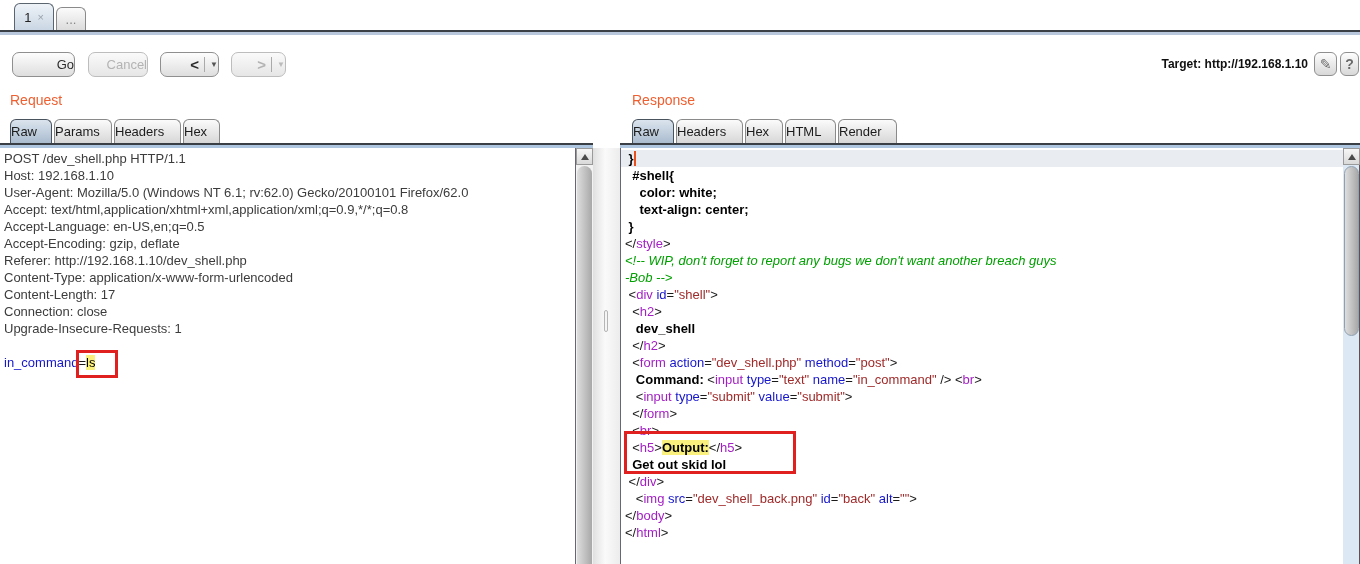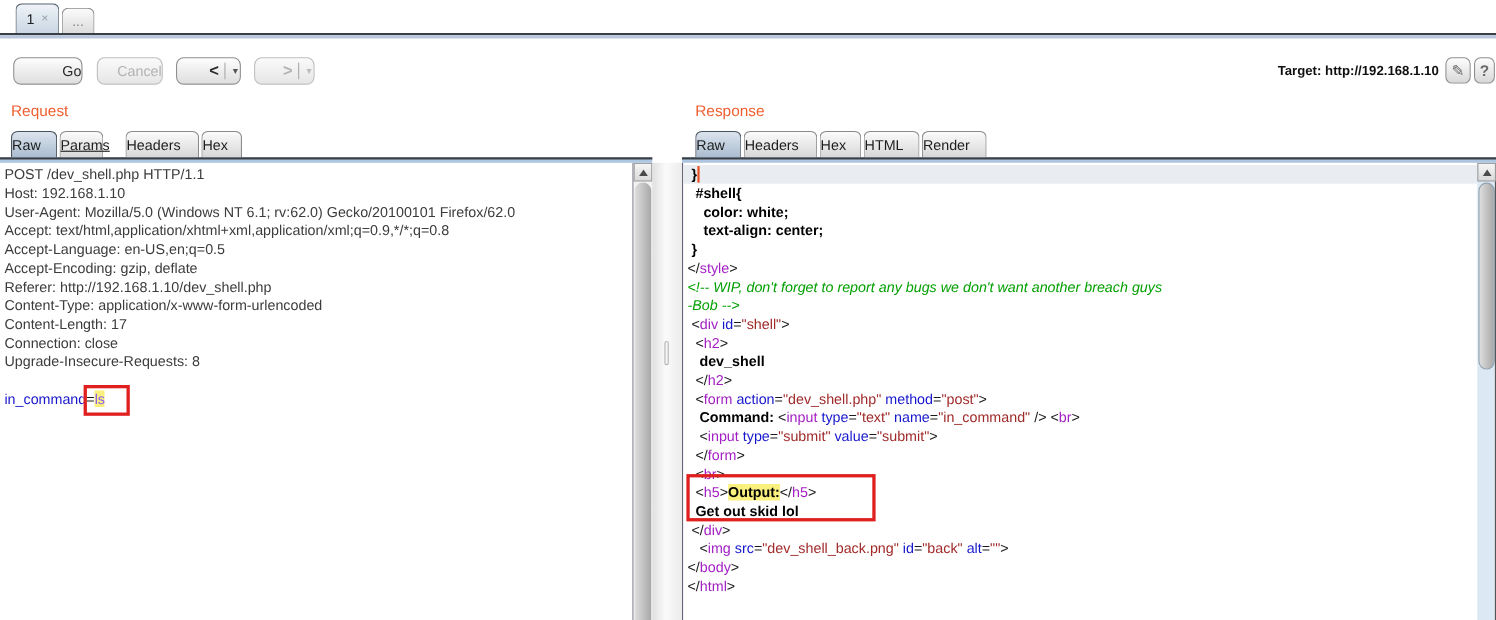--- a/index.html
+++ b/index.html
@@ -60,21 +60,21 @@
   .code-line { height:17px; white-space:pre; }
   .code-line.active-line { background:#e9edf2; margin-left:-4px; padding-left:4px; }
   .seg-d { color:#3c3c3c; }
   .seg-p { color:#000; font-weight:bold; }
   .seg-b { color:#1a1a1a; }
   .seg-t { color:#a31fc4; }
   .seg-a { color:#1616cc; }
   .seg-v { color:#a02a2a; }
   .seg-c { color:#00a000; font-style:italic; }
   .seg-hY { color:#000; font-weight:bold; background:#f9f07e; }
-  .seg-vy { color:#8b5cf6; background:#f9f07e; }
+  .seg-vy { color:#000000; background:#f9f07e; }
   .caret { display:inline-block; width:2px; height:15px; background:#e8501e; vertical-align:-3px; }
 
   
   .vscroll { position:absolute; top:148px; width:17px; height:416px; background:#f2f2f2; }
   .vs-req { left:576px; } .vs-resp { left:1343px; border-right:1px solid #555; background:#dce8f4; }
   .scroll-btn { position:absolute; left:0; top:0; width:17px; height:17px; border:1px solid #9a9a9a;
                 background:linear-gradient(#f6f6f6,#d9d9d9); display:flex; align-items:center; justify-content:center; }
   .tri-up { width:0; height:0; border-left:4px solid transparent; border-right:4px solid transparent;
             border-bottom:6px solid #4a4a4a; }
   .thumb { position:absolute; left:1px; width:15px; background:linear-gradient(90deg,#dedede,#a8a8a8); }
@@ -126,36 +126,36 @@
   <div class="target-label">Target: http://192.168.1.10</div>
   <div class="icon-btn btn-pencil">
     <span>✎</span>
   </div>
   <div class="icon-btn btn-help">
     <span>?</span>
   </div>
 
   <div class="panel-title pt-req">Request</div>
   <div class="ctab sel" style="left:10px;width:42px;">Raw</div>
-  <div class="ctab" style="left:54px;width:40px;text-decoration:underline;">Params</div>
+  <div class="ctab" style="left:54px;width:58px;">Params</div>
   <div class="ctab" style="left:114px;width:67px;">Headers</div>
   <div class="ctab" style="left:183px;width:37px;">Hex</div>
   <div class="tab-underline ul-req"></div>
   <div class="code code-req">
       <div class="code-line"><span class="seg-d">POST /dev_shell.php HTTP/1.1</span></div>
       <div class="code-line"><span class="seg-d">Host: 192.168.1.10</span></div>
       <div class="code-line"><span class="seg-d">User-Agent: Mozilla/5.0 (Windows NT 6.1; rv:62.0) Gecko/20100101 Firefox/62.0</span></div>
       <div class="code-line"><span class="seg-d">Accept: text/html,application/xhtml+xml,application/xml;q=0.9,*/*;q=0.8</span></div>
       <div class="code-line"><span class="seg-d">Accept-Language: en-US,en;q=0.5</span></div>
       <div class="code-line"><span class="seg-d">Accept-Encoding: gzip, deflate</span></div>
       <div class="code-line"><span class="seg-d">Referer: http://192.168.1.10/dev_shell.php</span></div>
       <div class="code-line"><span class="seg-d">Content-Type: application/x-www-form-urlencoded</span></div>
       <div class="code-line"><span class="seg-d">Content-Length: 17</span></div>
       <div class="code-line"><span class="seg-d">Connection: close</span></div>
-      <div class="code-line"><span class="seg-d">Upgrade-Insecure-Requests: 8</span></div>
+      <div class="code-line"><span class="seg-d">Upgrade-Insecure-Requests: 1</span></div>
       <div class="code-line"></div>
       <div class="code-line"><span class="seg-a">in_command</span><span class="seg-b">=</span><span class="seg-vy">ls</span></div>
     </div>
   <div class="vscroll vs-req">
     <div class="scroll-btn">
         <span class="tri-up"></span>
       </div>
     <div class="thumb thumb-req"></div>
   </div>
 

